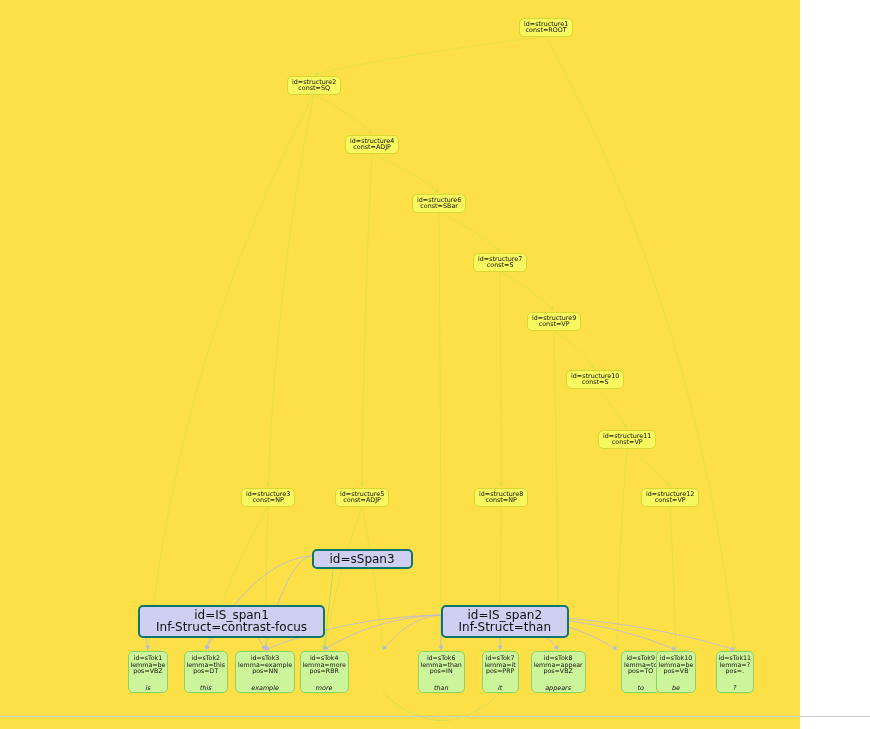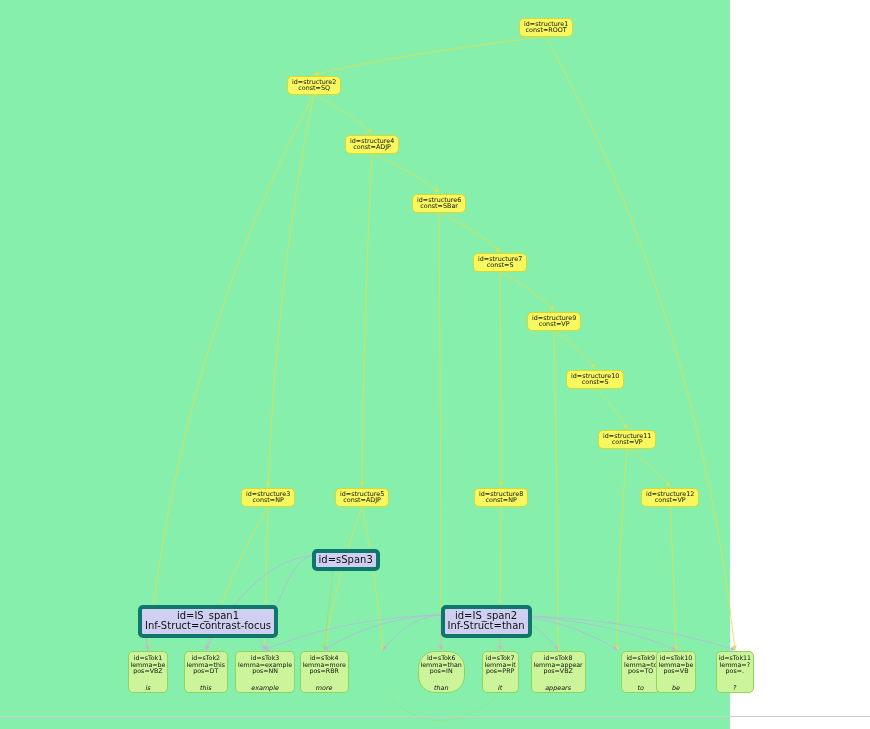--- a/index.html
+++ b/index.html
@@ -1,25 +1,25 @@
 <!DOCTYPE html>
 <html><head>
 <meta charset="utf-8">
 <style>
   html,body{margin:0;padding:0;background:#ffffff;}
   body{width:870px;height:729px;overflow:hidden;
        font-family:"DejaVu Sans","Liberation Sans",sans-serif;}
-  #stage{position:relative;width:730px;height:729px;background:#86efac;}
+  #stage{position:relative;width:800px;height:729px;background:#fde047;}
   svg#edges{position:absolute;left:0;top:0;width:870px;height:729px;}
   .node{position:absolute;box-sizing:border-box;text-align:center;
         border-radius:5px;line-height:1.05;}
   .struct{background:#f7f760;border:1px solid #d8d830;color:#111;
           font-size:6.4px;padding:2px 4px;white-space:nowrap;}
-  .span{background:#cfcff2;border:4px solid #0f766e;color:#111;
-        font-size:10px;padding:2px 3px;white-space:nowrap;}
+  .span{background:#cfcff2;border:2px solid #0f766e;color:#111;
+        font-size:12px;padding:2px 16px;white-space:nowrap;}
   .tok{background:#ccf49a;border:1px solid #8fd45e;color:#111;
        font-size:6.3px;padding:3px 2px 0 2px;white-space:nowrap;}
   .tok .word{display:block;margin-top:7px;padding-top:3px;font-size:6.4px;font-style:italic;}
   .tok .l{display:block;}
   .struct .l,.span .l{display:block;}
   .baseline{position:absolute;left:0;width:870px;height:1px;background:#cccccc;}
 </style>
 </head>
 <body>
 
@@ -178,21 +178,21 @@
       <span class="l">lemma=example</span>
       <span class="l">pos=NN</span>
       <span class="word" style="border-top: 0px;">example</span>
     </div>
     <div class="node tok" style="left: 299.5px; top: 651px;">
       <span class="l">id=sTok4</span>
       <span class="l">lemma=more</span>
       <span class="l">pos=RBR</span>
       <span class="word" style="border-top: 0px;">more</span>
     </div>
-    <div class="node tok" style="left: 417.5px; top: 651px; border-radius: 17px;">
+    <div class="node tok" style="left: 417.5px; top: 651px;">
       <span class="l">id=sTok6</span>
       <span class="l">lemma=than</span>
       <span class="l">pos=IN</span>
       <span class="word" style="border-top: 0px;">than</span>
     </div>
     <div class="node tok" style="left: 481.5px; top: 651px;">
       <span class="l">id=sTok7</span>
       <span class="l">lemma=it</span>
       <span class="l">pos=PRP</span>
       <span class="word" style="border-top: 0px;">it</span>

